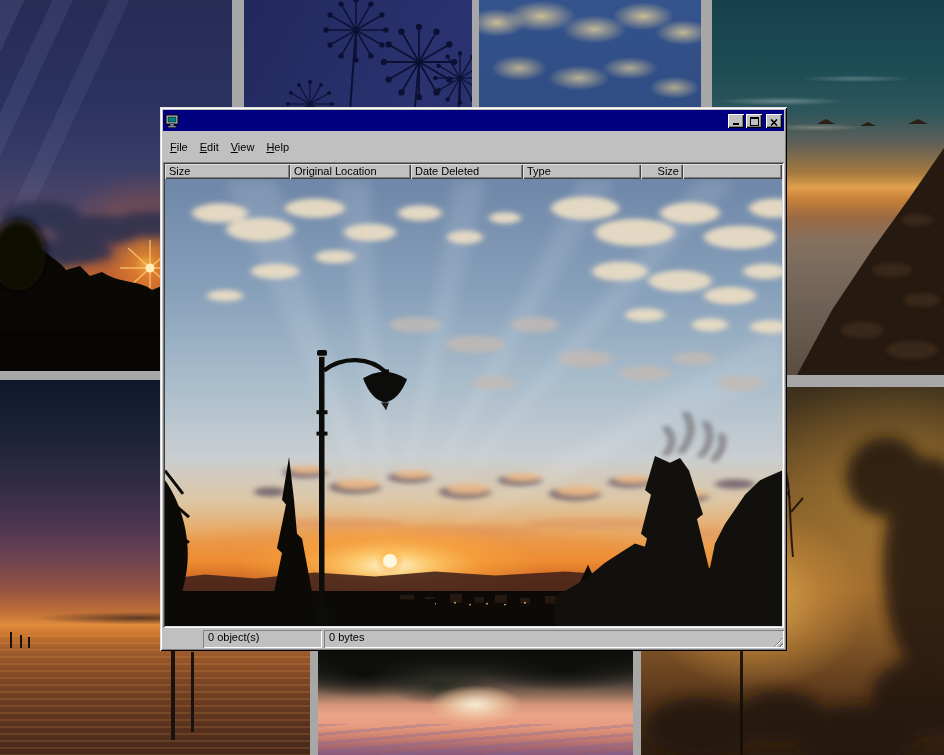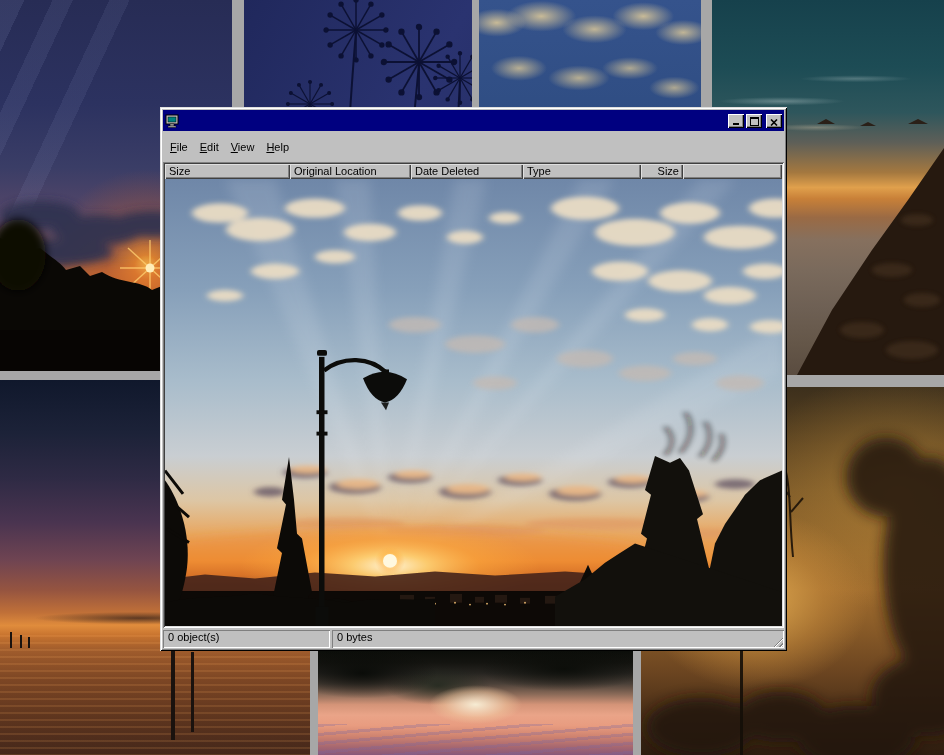--- a/index.html
+++ b/index.html
@@ -87,21 +87,21 @@
       padding:2px;overflow:hidden;}
   #header-row{height:15px;display:flex;flex:none;}
   .hcell{background:#c0c0c0;font-size:11px;color:#000;padding:1px 4px;box-sizing:border-box;white-space:nowrap;overflow:hidden;
       box-shadow: inset 1px 1px 0 #dfdfdf, inset -1px -1px 0 #404040, inset -2px -2px 0 #808080;}
   .hc-name{width:125px;} .hc-loc{width:121px;} .hc-date{width:112px;} .hc-type{width:118px;}
   .hc-size{width:42px;text-align:right;} .hc-fill{flex:1;}
   #photo{flex:1;position:relative;overflow:hidden;background:#7e95b5;}
   #photo svg{position:absolute;inset:0;width:100%;height:100%;display:block;}
   #statusbar{height:18px;margin-top:2px;display:flex;flex:none;font-size:11px;color:#000;}
   .spane{box-shadow: inset 1px 1px 0 #808080, inset -1px -1px 0 #fff;padding:1px 5px;box-sizing:border-box;white-space:nowrap;}
-  #spane-objects{width:167px;margin-right:2px;}
+  #spane-objects{width:119px;margin-right:2px;margin-left:40px;}
   #spane-bytes{flex:1;position:relative;}
   #grip{position:absolute;right:1px;bottom:1px;width:12px;height:12px;
       background:repeating-linear-gradient(135deg, rgba(0,0,0,0) 0 2px, #808080 2px 3px, #fff 3px 4px);
       clip-path:polygon(100% 0,100% 100%,0 100%);}
 </style>
 </head>
 <body>
 
 <div id="desktop">
 

